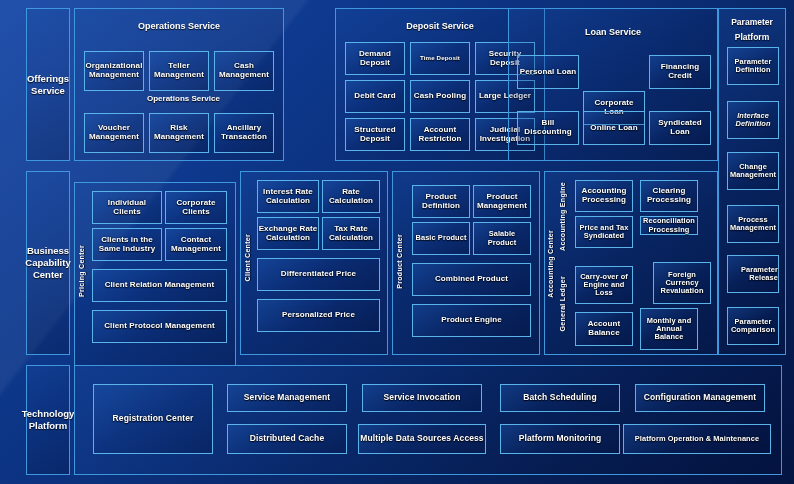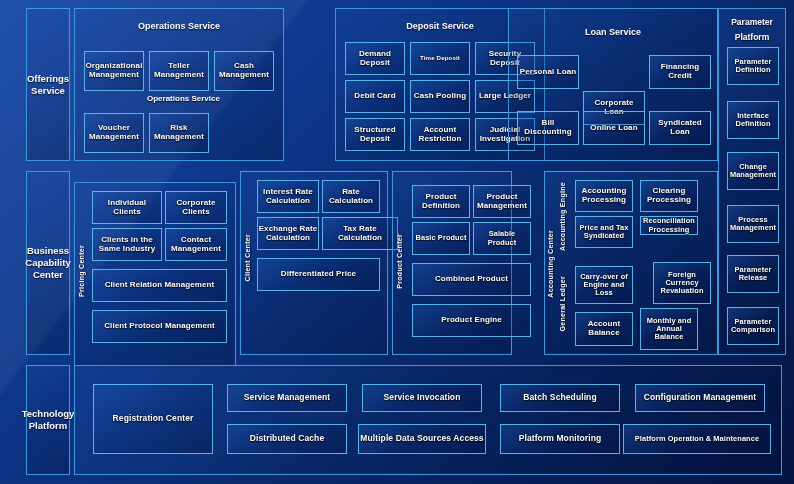--- a/index.html
+++ b/index.html
@@ -74,20 +74,21 @@
     </div>
 
     <div class="panel" style="position:absolute;left:68px;top:2px;width:210px;height:153px;">
       <div class="groupTitle" style="top:12px;">Operations Service</div>
       <div class="bx cell" style="position:absolute;left:9px;top:42px;width:60px;height:40px;">Organizational Management</div>
       <div class="bx cell" style="position:absolute;left:74px;top:42px;width:60px;height:40px;">Teller Management</div>
       <div class="bx cell" style="position:absolute;left:139px;top:42px;width:60px;height:40px;">Cash Management</div>
       <div class="ghostTitle" style="left:72px;top:85px;">Operations Service</div>
       <div class="bx cell" style="position:absolute;left:9px;top:104px;width:60px;height:40px;">Voucher Management</div>
       <div class="bx cell" style="position:absolute;left:74px;top:104px;width:60px;height:40px;">Risk Management</div>
+      <div class="bx cell" style="position:absolute;left:139px;top:104px;width:60px;height:40px;">Ancillary Transaction</div>
     </div>
 
     <div class="panel" style="position:absolute;left:285px;top:2px;width:210px;height:153px;margin-left:44px;">
       <div class="groupTitle" style="top:12px;">Deposit Service</div>
       <div class="bx cell" style="position:absolute;left:9px;top:33px;width:60px;height:33px;">Demand Deposit</div>
       <div class="bx cell sm" style="position:absolute;left:74px;top:33px;width:60px;height:33px;">Time Deposit</div>
       <div class="bx cell" style="position:absolute;left:139px;top:33px;width:60px;height:33px;">Security Deposit</div>
       <div class="bx cell" style="position:absolute;left:9px;top:71px;width:60px;height:33px;">Debit Card</div>
       <div class="bx cell" style="position:absolute;left:74px;top:71px;width:60px;height:33px;">Cash Pooling</div>
       <div class="bx cell" style="position:absolute;left:139px;top:71px;width:60px;height:33px;">Large Ledger</div>
@@ -120,25 +121,26 @@
       <div class="bx cell" style="position:absolute;left:90px;top:45px;width:62px;height:33px;">Contact Management</div>
       <div class="bx cell" style="position:absolute;left:17px;top:86px;width:135px;height:33px;">Client Relation Management</div>
       <div class="bx cell" style="position:absolute;left:17px;top:127px;width:135px;height:33px;">Client Protocol Management</div>
     </div>
 
     <div class="panel" style="position:absolute;left:234px;top:2px;width:148px;height:184px;">
       <div class="vlabel" style="position:absolute;left:3px;top:62px;">Client Center</div>
       <div class="bx cell" style="position:absolute;left:16px;top:8px;width:62px;height:33px;">Interest Rate Calculation</div>
       <div class="bx cell" style="position:absolute;left:81px;top:8px;width:58px;height:33px;">Rate Calculation</div>
       <div class="bx cell" style="position:absolute;left:16px;top:45px;width:62px;height:33px;">Exchange Rate Calculation</div>
-      <div class="bx cell" style="position:absolute;left:81px;top:45px;width:76px;height:33px;">Tax Rate Calculation</div>
+      <div class="bx cell" style="position:absolute;left:81px;top:45px;width:58px;height:33px;">Tax Rate Calculation</div>
       <div class="bx cell" style="position:absolute;left:16px;top:86px;width:123px;height:33px;">Differentiated Price</div>
+      <div class="bx cell" style="position:absolute;left:16px;top:127px;width:123px;height:33px;">Personalized Price</div>
     </div>
 
-    <div class="panel" style="position:absolute;left:386px;top:2px;width:120px;height:184px;">
+    <div class="panel" style="position:absolute;left:386px;top:2px;width:148px;height:184px;">
       <div class="vlabel" style="position:absolute;left:3px;top:62px;">Product Center</div>
       <div class="bx cell" style="position:absolute;left:19px;top:13px;width:58px;height:33px;">Product Definition</div>
       <div class="bx cell" style="position:absolute;left:80px;top:13px;width:58px;height:33px;">Product Management</div>
       <div class="bx cell tiny" style="position:absolute;left:19px;top:50px;width:58px;height:33px;">Basic Product</div>
       <div class="bx cell tiny" style="position:absolute;left:80px;top:50px;width:58px;height:33px;">Salable Product</div>
       <div class="bx cell" style="position:absolute;left:19px;top:91px;width:119px;height:33px;">Combined Product</div>
       <div class="bx cell" style="position:absolute;left:19px;top:132px;width:119px;height:33px;">Product Engine</div>
     </div>
 
     <div class="panel" style="position:absolute;left:538px;top:2px;width:174px;height:184px;">
@@ -175,20 +177,20 @@
 
       <div class="bx cell wide" style="position:absolute;left:560px;top:18px;width:130px;height:28px;">Configuration Management</div>
       <div class="bx cell tiny" style="position:absolute;left:548px;top:58px;width:148px;height:30px;">Platform Operation &amp; Maintenance</div>
     </div>
   </div>
 
   <div class="panel" style="position:absolute;left:718px;top:8px;width:68px;height:347px;">
     <div class="groupTitle" style="top:8px;font-size:8.5px;">Parameter</div>
     <div class="groupTitle" style="top:23px;font-size:8.5px;">Platform</div>
     <div class="bx cell tiny" style="position:absolute;left:8px;top:38px;width:52px;height:38px;">Parameter Definition</div>
-    <div class="bx cell tiny" style="position:absolute;left:8px;top:92px;width:52px;height:38px;">Interface Definition</div>
+    <div class="bx cell tiny" style="position:absolute;left:8px;top:92px;width:52px;height:38px;font-style:italic;">Interface Definition</div>
     <div class="bx cell tiny" style="position:absolute;left:8px;top:143px;width:52px;height:38px;">Change Management</div>
     <div class="bx cell tiny" style="position:absolute;left:8px;top:196px;width:52px;height:38px;">Process Management</div>
-    <div class="bx cell tiny" style="position:absolute;left:8px;top:246px;width:52px;height:38px;">Parameter Release</div>
+    <div class="bx cell tiny" style="position:absolute;left:8px;top:246px;width:52px;height:38px;text-align:right;">Parameter Release</div>
     <div class="bx cell tiny" style="position:absolute;left:8px;top:298px;width:52px;height:38px;">Parameter Comparison</div>
   </div>
 
 </div>
 
 </body></html>

